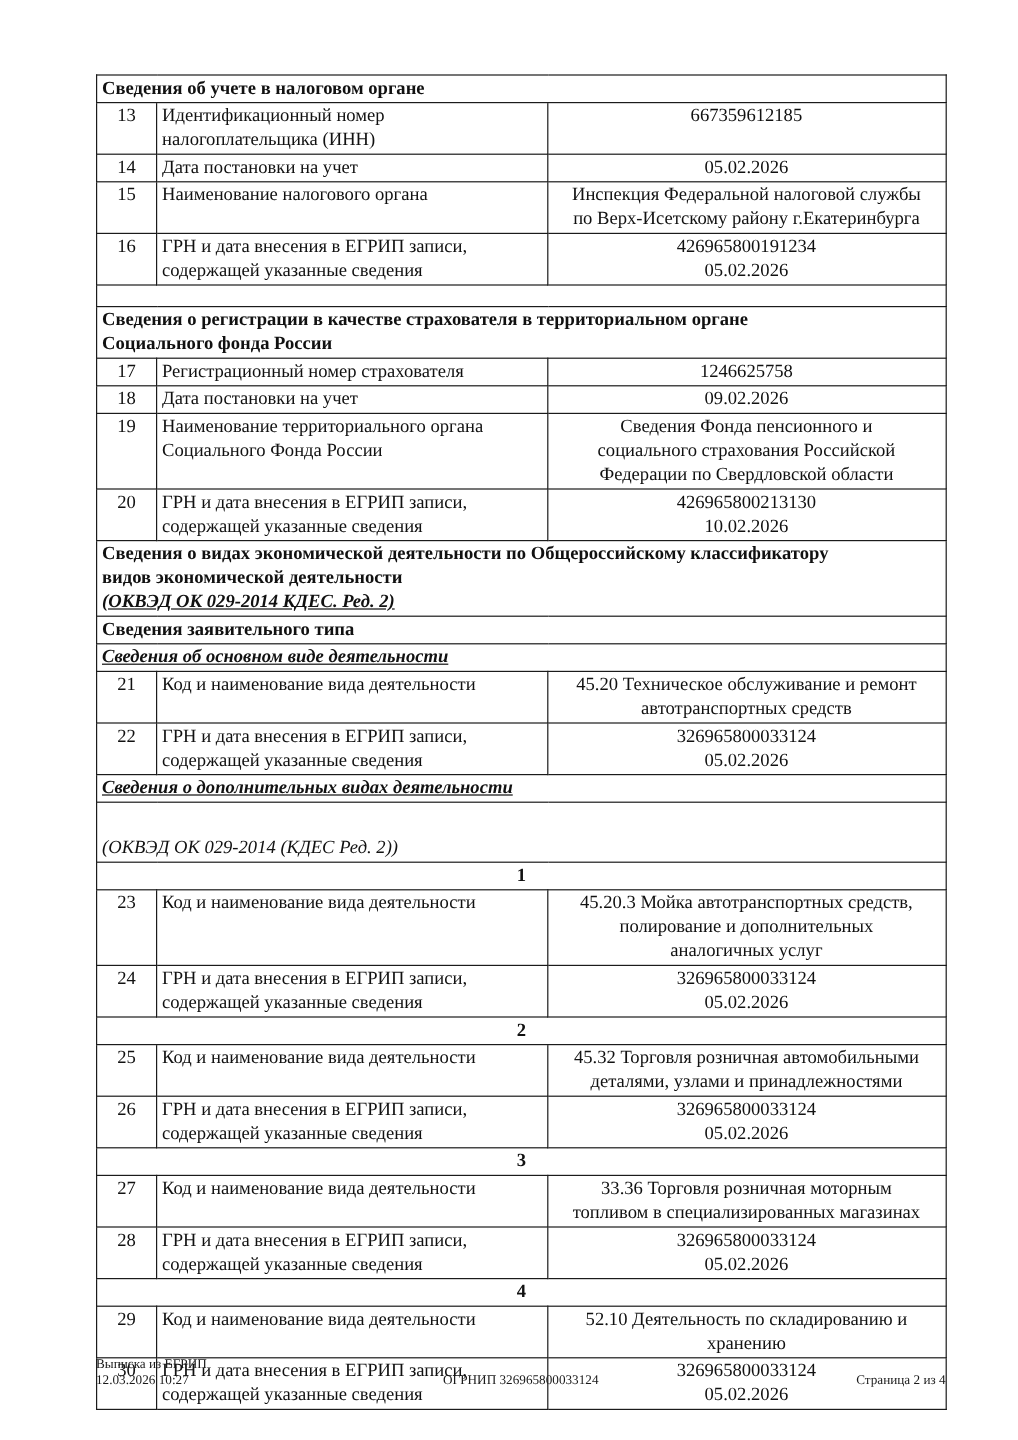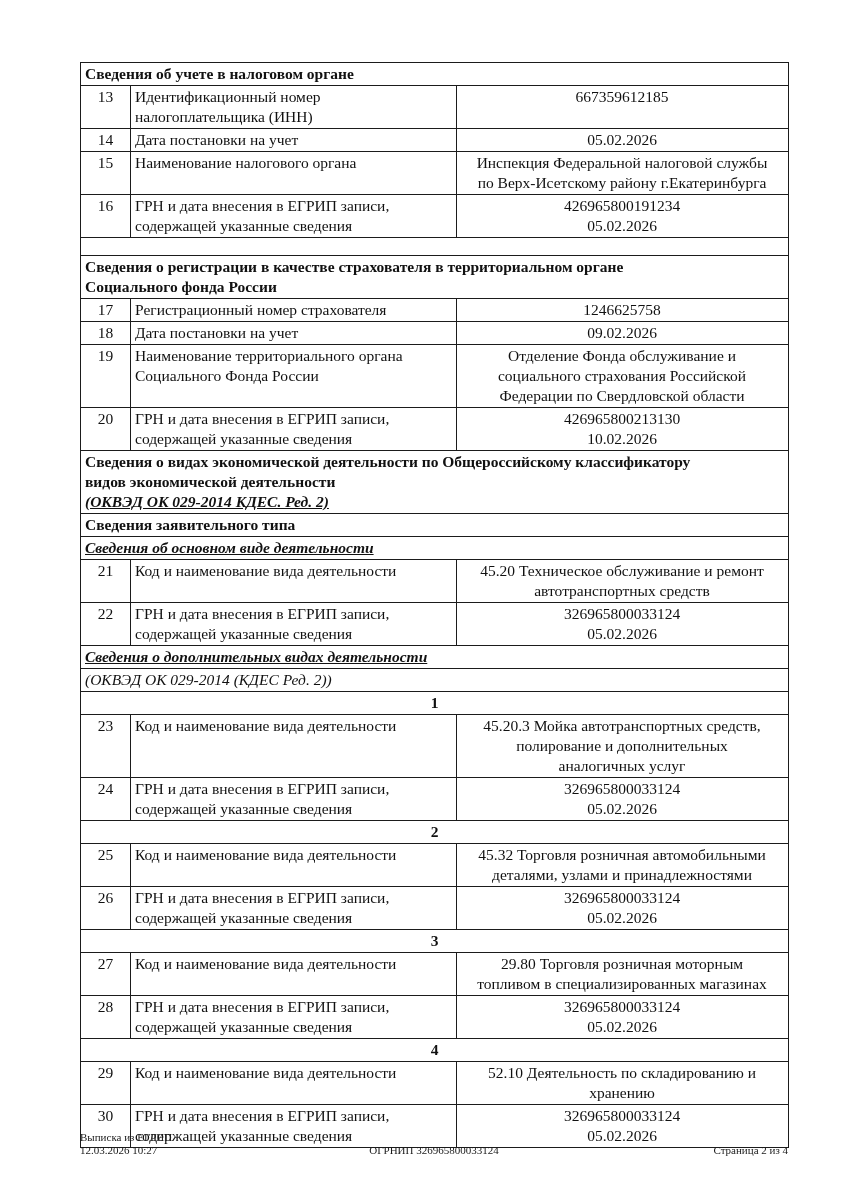--- a/index.html
+++ b/index.html
@@ -27,21 +27,21 @@
     overflow: hidden;
   }
   col.w-num   { width: 50px; }
   col.w-label { width: 326px; }
   col.w-value { width: 332px; }
   td.c-num   { text-align: center; padding: 1px 2px; }
   td.c-value { padding-left: 3px; text-align: center; }
   td.c-section { text-align: left; }
   td.c-section .s-bold        { font-weight: bold; }
   td.c-section .s-bold-italic { font-weight: bold; font-style: italic; text-decoration: underline; }
-  td.c-section .s-italic      { font-style: italic; }
+  td.c-section .s-italic      { font-style: italic; margin-top: 27px; }
   td.c-number { text-align: center; font-weight: bold; }
   td.c-spacer { height: 17px; padding: 0; }
   .footer {
     position: absolute;
     left: 80px; top: 1131px;
     width: 708px;
     font-size: 11px;
     line-height: 13px;
     color: #1a1a1a;
   }
@@ -116,21 +116,21 @@
           <td class="c-num">18</td>
           <td class="c-label">Дата постановки на учет</td>
           <td class="c-value">
             <div>09.02.2026</div>
           </td>
         </tr>
         <tr>
           <td class="c-num">19</td>
           <td class="c-label">Наименование территориального органа Социального Фонда России</td>
           <td class="c-value">
-            <div>Отделение Фонда обслуживание и</div>
+            <div>Сведения Фонда пенсионного и</div>
             <div>социального страхования Российской</div>
             <div>Федерации по Свердловской области</div>
           </td>
         </tr>
         <tr>
           <td class="c-num">20</td>
           <td class="c-label">ГРН и дата внесения в ЕГРИП  записи, содержащей указанные сведения</td>
           <td class="c-value">
             <div>426965800213130</div>
             <div>10.02.2026</div>
@@ -218,21 +218,21 @@
             <div>05.02.2026</div>
           </td>
         </tr>
         <tr>
           <td colspan="3" class="c-number">3</td>
         </tr>
         <tr>
           <td class="c-num">27</td>
           <td class="c-label">Код и наименование вида деятельности</td>
           <td class="c-value">
-            <div>29.80 Торговля розничная моторным</div>
+            <div>33.36 Торговля розничная моторным</div>
             <div>топливом в специализированных магазинах</div>
           </td>
         </tr>
         <tr>
           <td class="c-num">28</td>
           <td class="c-label">ГРН и дата внесения в ЕГРИП записи, содержащей указанные сведения</td>
           <td class="c-value">
             <div>326965800033124</div>
             <div>05.02.2026</div>
           </td>

